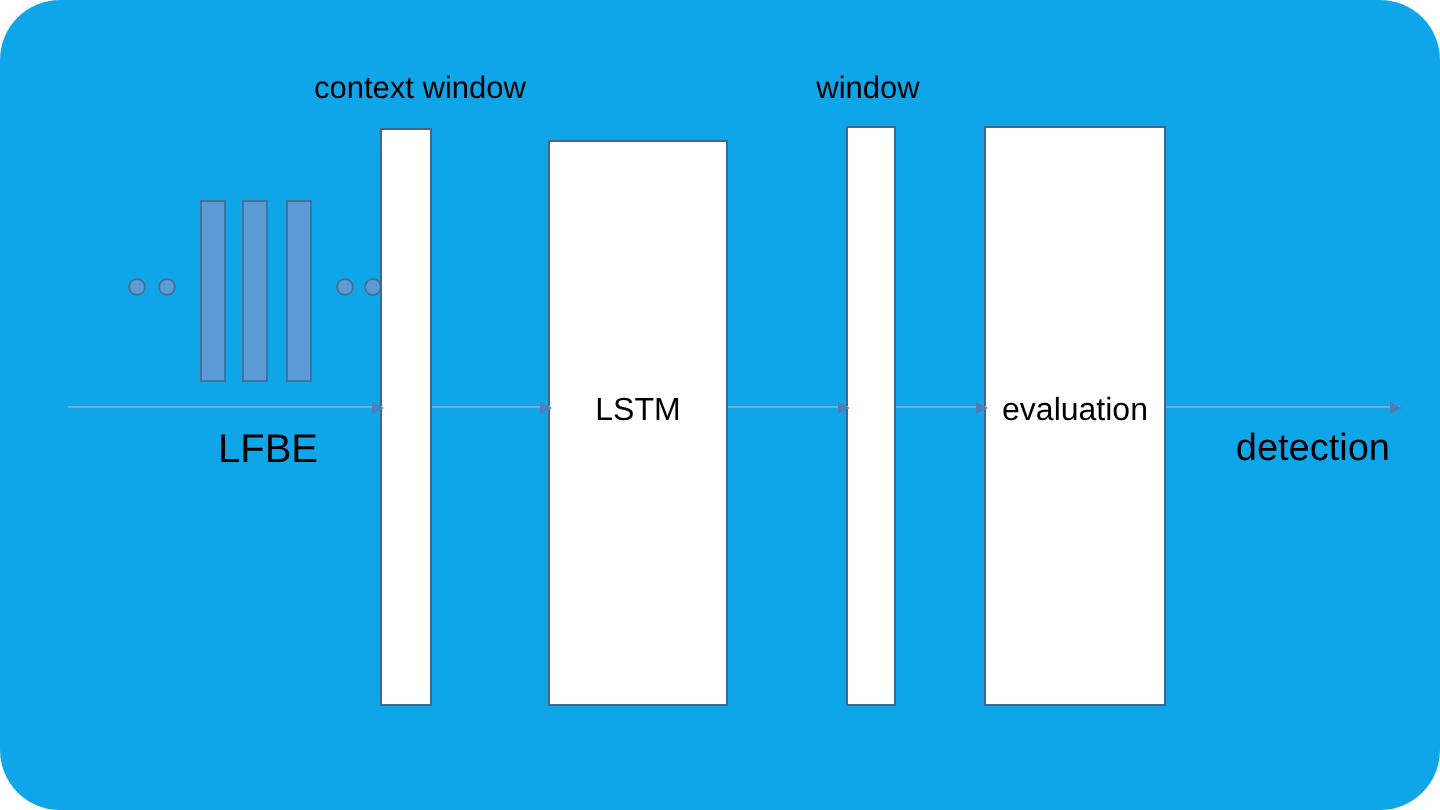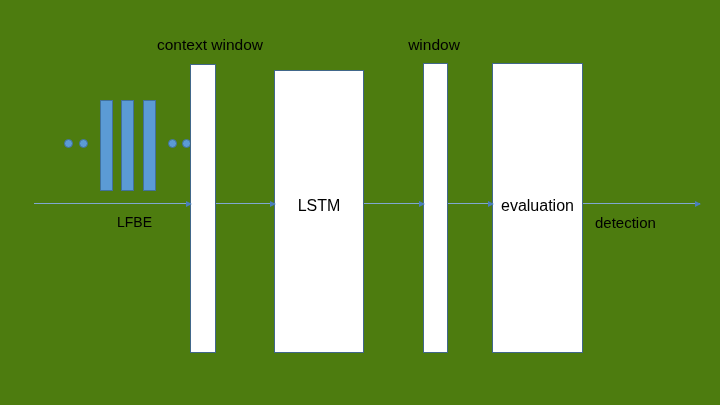--- a/index.html
+++ b/index.html
@@ -10,21 +10,22 @@
     width: 720px;
     height: 405px;
     background: #ffffff;
     font-family: "Liberation Sans", sans-serif;
     overflow: hidden;
   }
   #diagram {
     position: relative;
     width: 720px;
     height: 405px;
-    background: #4d7c0f;
+    background: #0ea5e9;
+    border-radius: 30px;
   }
   
   .box {
     position: absolute;
     border: 1.4px solid #41678A;
     background: #ffffff;
     box-sizing: border-box;
   }
   #box-context-window { left: 190px; top: 64px;  width: 26px;  height: 289px; }
   #box-lstm           { left: 274px; top: 70px;  width: 90px;  height: 283px; }
@@ -49,22 +50,22 @@
     font-size: 15.5px;
     color: #000000;
     text-align: center;
     white-space: nowrap;
     line-height: 1;
   }
   #caption-context-window { left: 140px; top: 37px; width: 140px; }
   #caption-output         { left: 394px; top: 37px; width: 80px; }
 
   
-  #label-lfbe      { position: absolute; left: 72px;  top: 214px; width: 80px;  font-size: 14px; text-align: right; white-space: nowrap; color:#000; }
-  #label-detection { position: absolute; left: 595px; top: 214px; width: 100px; font-size: 15px; text-align: left; white-space: nowrap; color:#000; }
+  #label-lfbe      { position: absolute; left: 94px;  top: 214px; width: 80px;  font-size: 20px; text-align: center; white-space: nowrap; color:#000; }
+  #label-detection { position: absolute; left: 595px; top: 214px; width: 100px; font-size: 19px; text-align: right; white-space: nowrap; color:#000; }
 
   
   .arrow {
     position: absolute;
     height: 1.4px;
     background: #7FA8D0;
     top: 203px;
   }
   .arrow::after {
     content: "";

